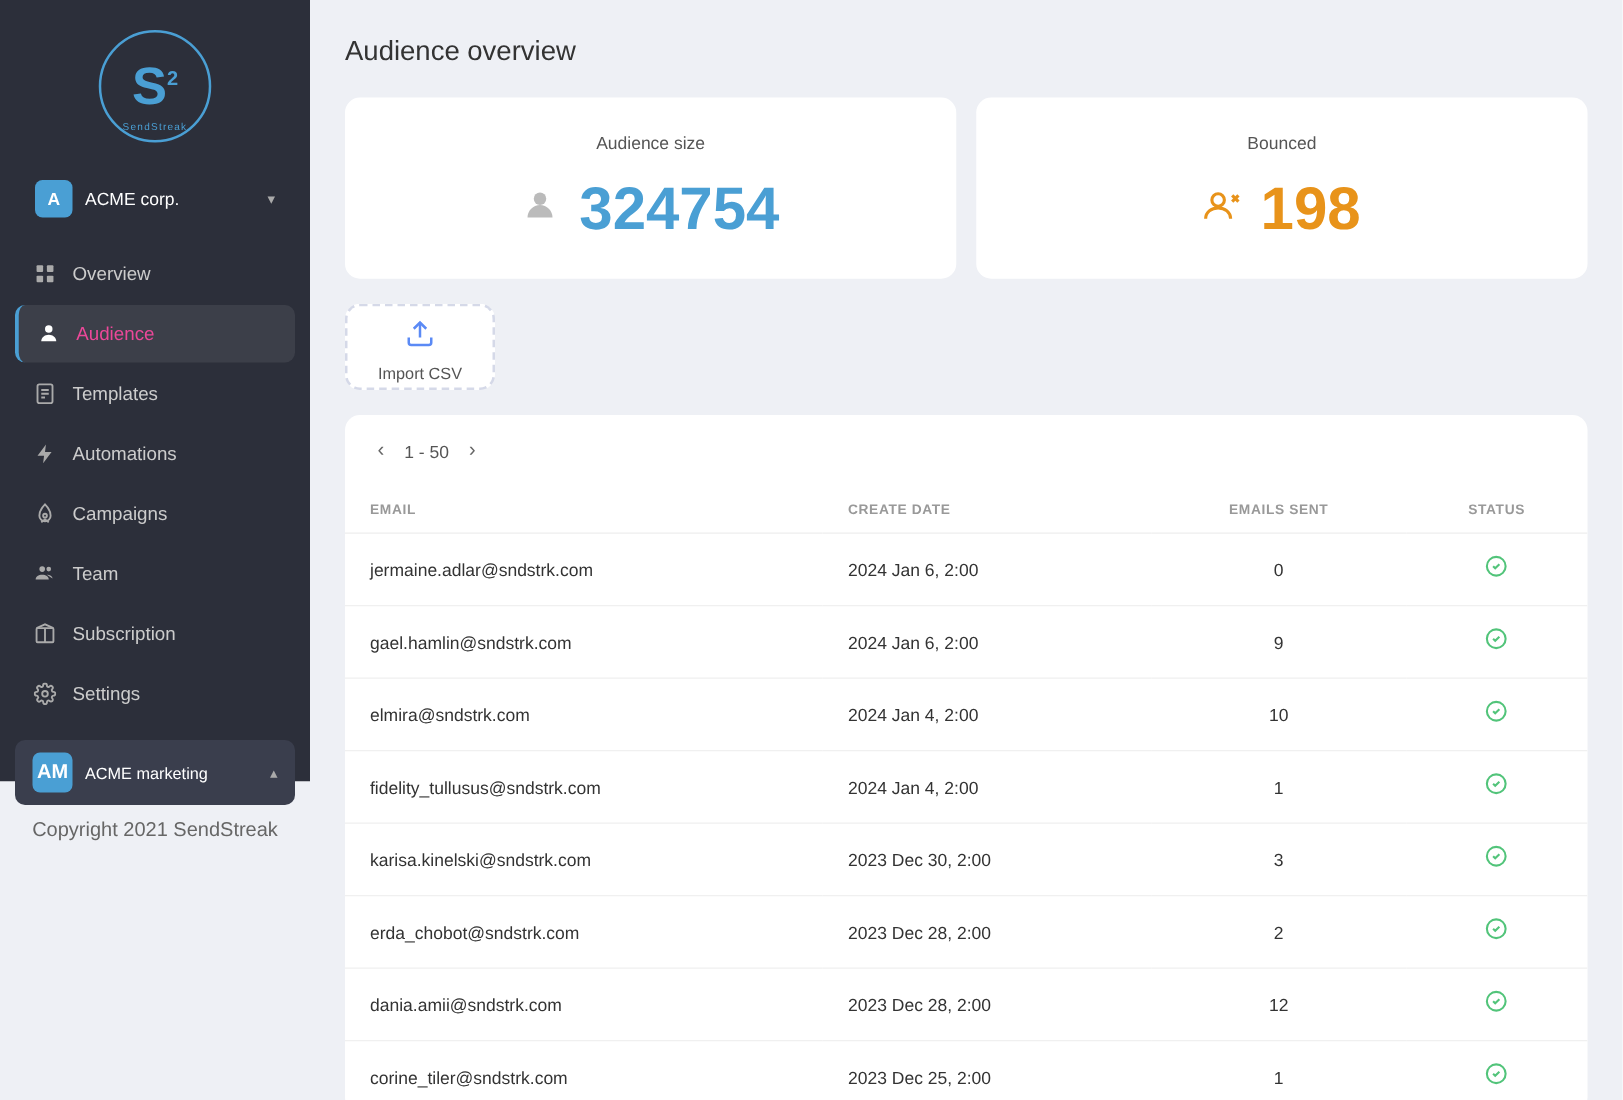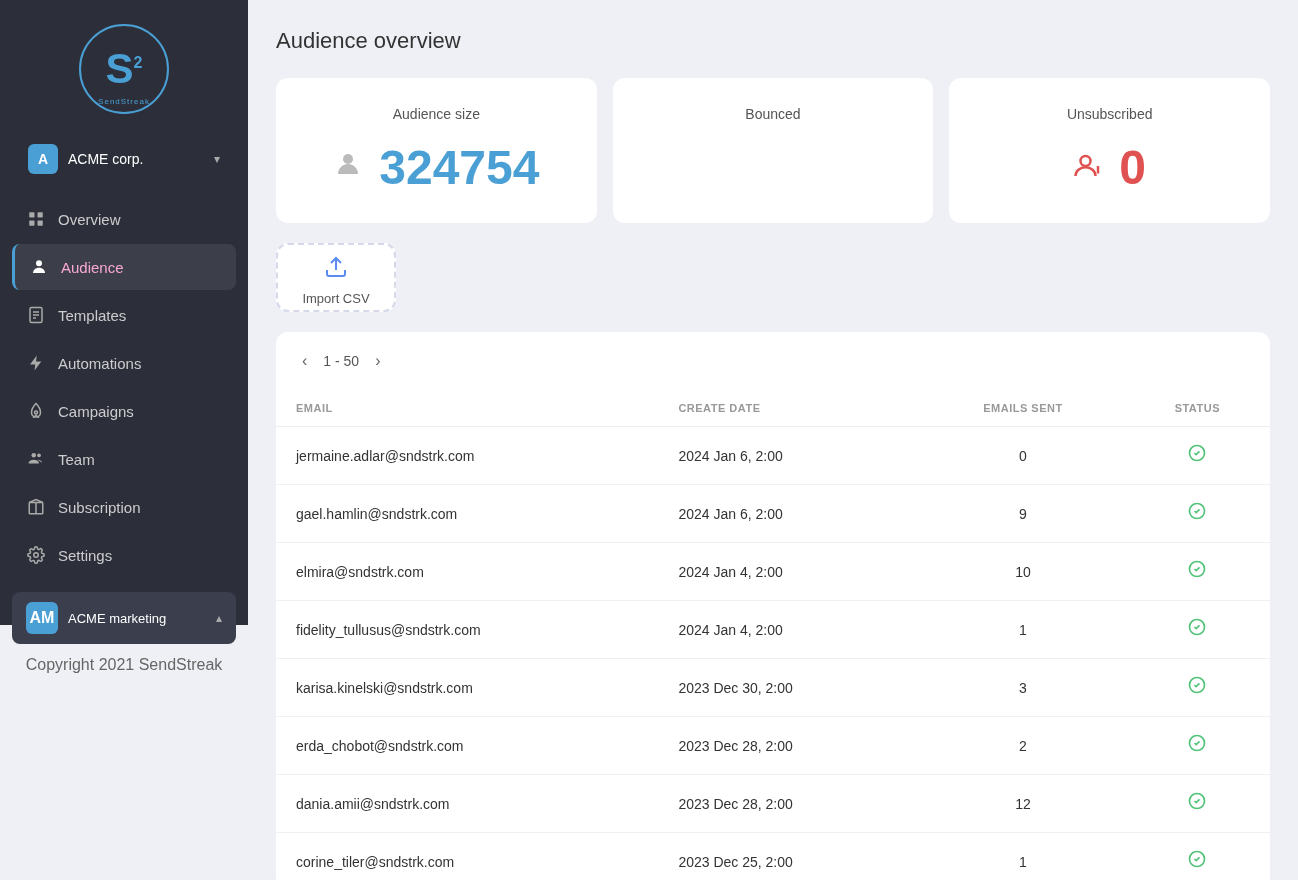--- a/index.html
+++ b/index.html
@@ -13,21 +13,21 @@
     .logo-sup { font-size: 16px; vertical-align: super; }
     .logo-brand { position: absolute; bottom: 6px; font-size: 8px; color: #4a9fd4; letter-spacing: 1px; }
 
     .workspace-selector { display: flex; align-items: center; padding: 10px 16px; margin: 0 12px 12px; border-radius: 8px; cursor: pointer; }
     .workspace-avatar { width: 30px; height: 30px; background: #4a9fd4; border-radius: 6px; display: flex; align-items: center; justify-content: center; color: white; font-weight: bold; font-size: 14px; margin-right: 10px; }
     .workspace-name { color: #fff; font-size: 14px; flex: 1; }
     .chevron-down { color: #aaa; font-size: 12px; }
 
     .nav-items { flex: 1; padding: 0 12px; }
     .nav-item { display: flex; align-items: center; padding: 13px 14px; border-radius: 8px; cursor: pointer; color: #ccc; font-size: 15px; margin-bottom: 2px; }
-    .nav-item.active { color: #f9a8d4; background: rgba(255,255,255,0.08); }
+    .nav-item.active { color: #ec4899; background: rgba(255,255,255,0.08); }
     .nav-icon { width: 20px; height: 20px; margin-right: 12px; display: flex; align-items: center; justify-content: center; color: #aaa; }
     .nav-item.active .nav-icon { color: #fff; }
     .nav-label { font-size: 15px; }
 
     .sidebar-bottom { padding: 12px; }
     .bottom-workspace { display: flex; align-items: center; padding: 10px 14px; background: #3a3e4d; border-radius: 8px; margin-bottom: 8px; cursor: pointer; }
     .bottom-avatar { width: 32px; height: 32px; background: #4a9fd4; border-radius: 6px; display: flex; align-items: center; justify-content: center; color: white; font-weight: bold; font-size: 16px; margin-right: 10px; }
     .bottom-name { color: #fff; font-size: 13px; flex: 1; }
     .copyright { text-align: center; color: #666; font-size: 16px; padding: 4px 0 8px; }
 
@@ -199,35 +199,33 @@
               <circle cx="12" cy="8" r="4"></circle>
               <path d="M4 20c0-4.4 3.6-8 8-8s8 3.6 8 8"></path>
             </svg>
         </span>
         <span class="stat-value blue">324754</span>
       </div>
     </div>
 
     <div class="stat-card">
       <div class="stat-label">Bounced</div>
-    </div>
-
-    <div class="stat-card">
-      <div class="stat-label">Unsubscribed</div>
       <div class="stat-value-row">
         <span>
-          <svg width="30" height="30" viewBox="0 0 24 24" fill="none" stroke="#e05252" stroke-width="2">
+          <svg width="30" height="30" viewBox="0 0 24 24" fill="none" stroke="#e8931a" stroke-width="2">
               <circle cx="10" cy="8" r="4"></circle>
               <path d="M2 20c0-4 3.6-7 8-7s8 3 8 7"></path>
-              <line x1="20" y1="12" x2="20" y2="18" stroke="#e05252" stroke-width="2"></line>
+              <line x1="19" y1="5" x2="23" y2="9"></line>
+              <line x1="23" y1="5" x2="19" y2="9"></line>
             </svg>
         </span>
-        <span class="stat-value red">0</span>
+        <span class="stat-value orange">198</span>
       </div>
     </div>
+
   </div>
 
   
   <div style="background:white; border-radius:12px; padding:0; margin-bottom:20px; border: 2px dashed #d5d9e8; display:inline-block; min-width:120px;">
     <div class="import-icon-wrap" style="cursor:pointer;">
       <span style="font-size:22px; color:#5b8af5; padding-top:6px;">
         <svg width="24" height="24" viewBox="0 0 24 24" fill="none" stroke="#5b8af5" stroke-width="2">
             <path d="M21 15v4a2 2 0 01-2 2H5a2 2 0 01-2-2v-4"></path>
             <polyline points="17 8 12 3 7 8"></polyline>
             <line x1="12" y1="3" x2="12" y2="15"></line>

